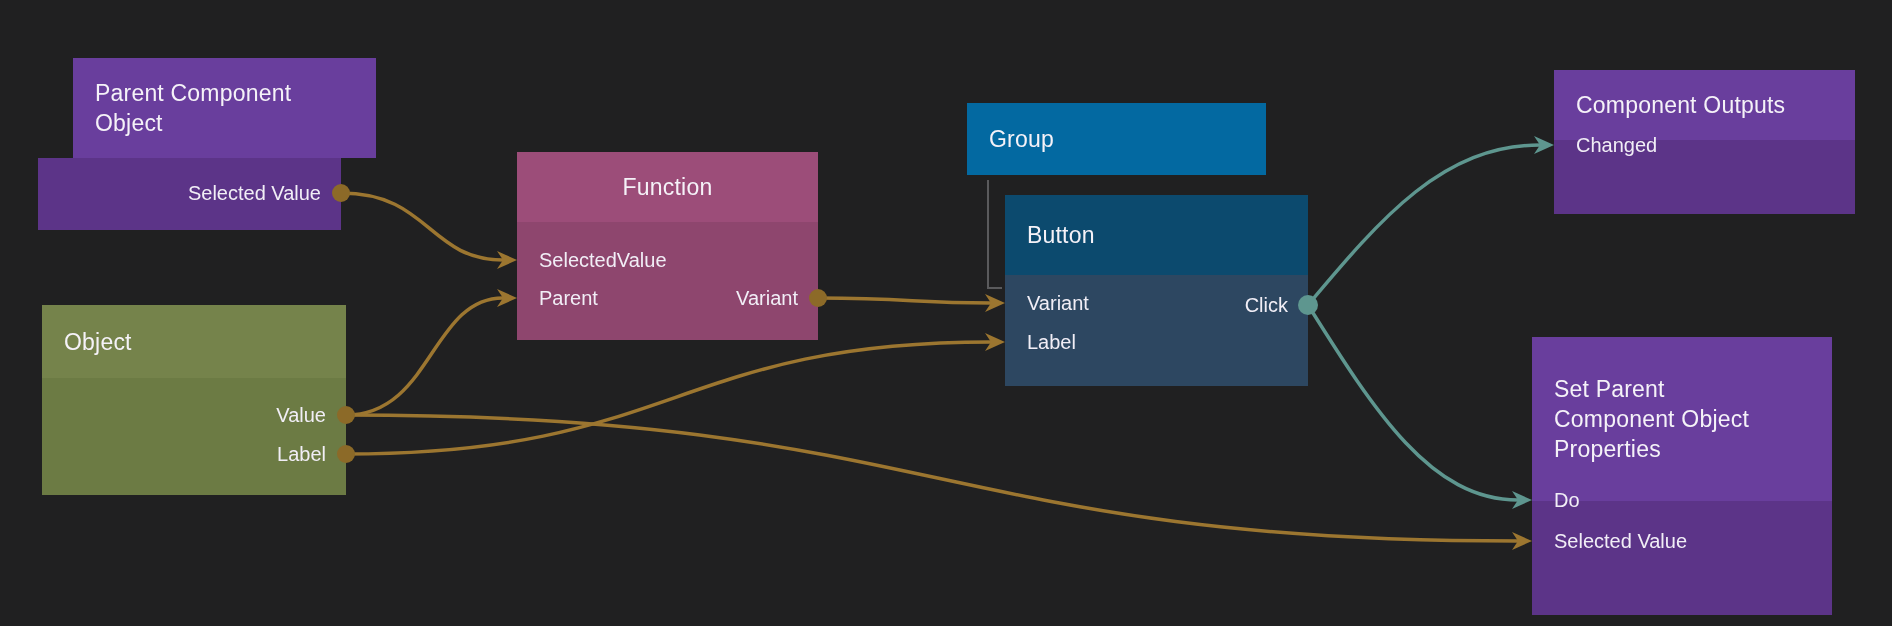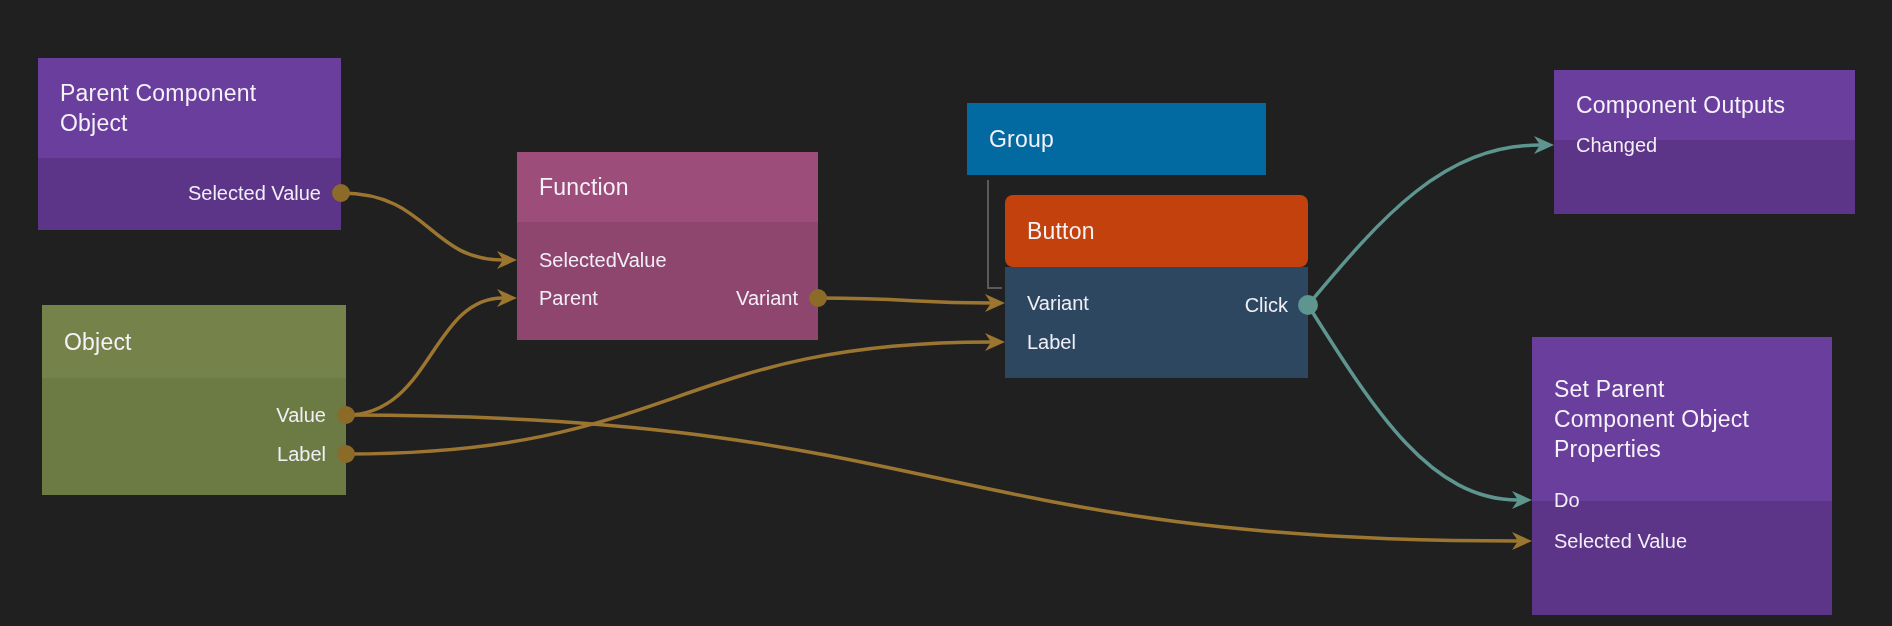--- a/index.html
+++ b/index.html
@@ -47,51 +47,51 @@
       <path d="M 1554 145 L 1534 136 L 1540 145 L 1534 154 Z" fill="#5e968f"></path>
       <path d="M 1308 305 C 1375.2 412.25, 1431.2 500, 1518 500" fill="none" stroke="#5e968f" stroke-width="3.5"></path>
       <path d="M 1532 500 L 1512 491 L 1518 500 L 1512 509 Z" fill="#5e968f"></path>
       <circle cx="341" cy="193" r="9" fill="#8c6a28"></circle>
       <circle cx="346" cy="415" r="9" fill="#8c6a28"></circle>
       <circle cx="346" cy="454" r="9" fill="#8c6a28"></circle>
       <circle cx="818" cy="298" r="9" fill="#8c6a28"></circle>
       <circle cx="1308" cy="305" r="10" fill="#5e968f"></circle>
     </svg>
 <div class="node" style="left: 38px; top: 58px; width: 303px; height: 172px;">
-      <div class="hdr" style="background: rgb(105, 62, 157); height: 100px;">
+      <div class="hdr" style="background: rgb(105, 62, 157); height: 100px; margin-left: 35px;">
         <div class="ttl">Parent Component
 Object</div>
       </div>
       <div class="bdy" style="background: rgb(92, 52, 136); height: 72px;"></div>
       <div class="port right" style="top: 135px;">Selected Value</div>
     </div>
     <div class="node" style="left: 42px; top: 305px; width: 304px; height: 190px;">
       <div class="hdr" style="background: rgb(117, 131, 75); height: 73px;">
         <div class="ttl">Object</div>
       </div>
       <div class="bdy" style="background: rgb(108, 123, 68); height: 117px;"></div>
       <div class="port right" style="top: 110px;">Value</div>
       <div class="port right" style="top: 149px;">Label</div>
     </div>
     <div class="node" style="left: 517px; top: 152px; width: 301px; height: 188px;">
-      <div class="hdr" style="background: rgb(156, 77, 121); height: 70px;">
+      <div class="hdr" style="background: rgb(156, 77, 121); height: 70px; justify-content: center;">
         <div class="ttl">Function</div>
       </div>
       <div class="bdy" style="background: rgb(142, 70, 110); height: 118px;"></div>
       <div class="port left" style="top: 108px;">SelectedValue</div>
       <div class="port left" style="top: 146px;">Parent</div>
       <div class="port right" style="top: 146px;">Variant</div>
     </div>
     <div class="node" style="left: 967px; top: 103px; width: 299px; height: 72px;">
       <div class="hdr" style="background: #0369a1; height: 72px;">
         <div class="ttl">Group</div>
       </div>
     </div>
     <div class="node" style="left: 1005px; top: 195px; width: 303px; height: 183px;">
-      <div class="hdr" style="background: #c2410c; height: 72px; border-radius: 8px;">
+      <div class="hdr" style="background: #0c4a6e; height: 80px;">
         <div class="ttl">Button</div>
       </div>
       <div class="bdy" style="background: rgb(45, 71, 97); height: 111px;"></div>
       <div class="port left" style="top: 108px;">Variant</div>
       <div class="port left" style="top: 147px;">Label</div>
       <div class="port right" style="top: 110px;">Click</div>
     </div>
     <div class="node" style="left: 1554px; top: 38px; width: 301px; height: 144px;">
       <div class="hdr" style="background: rgb(105, 62, 157); height: 70px; margin-top: 32px;">
         <div class="ttl">Component Outputs</div>

